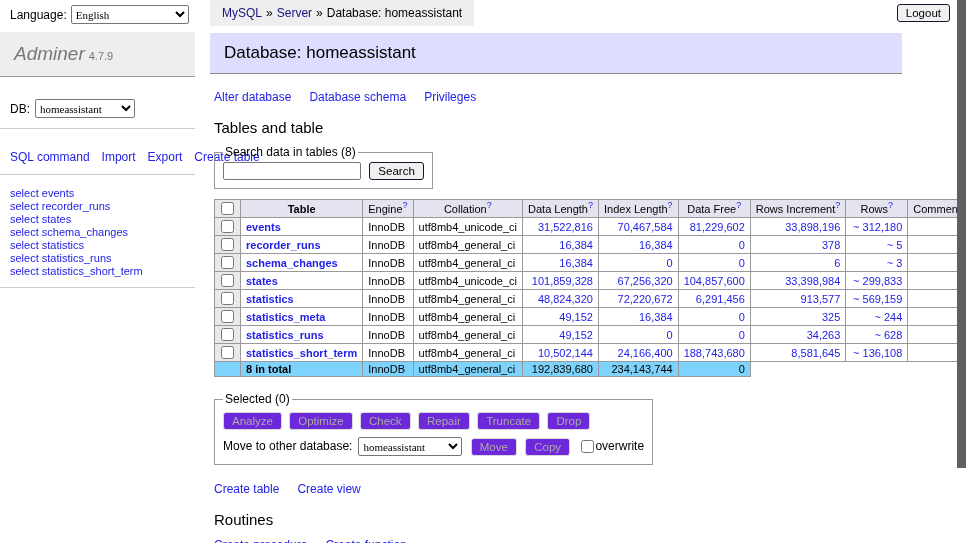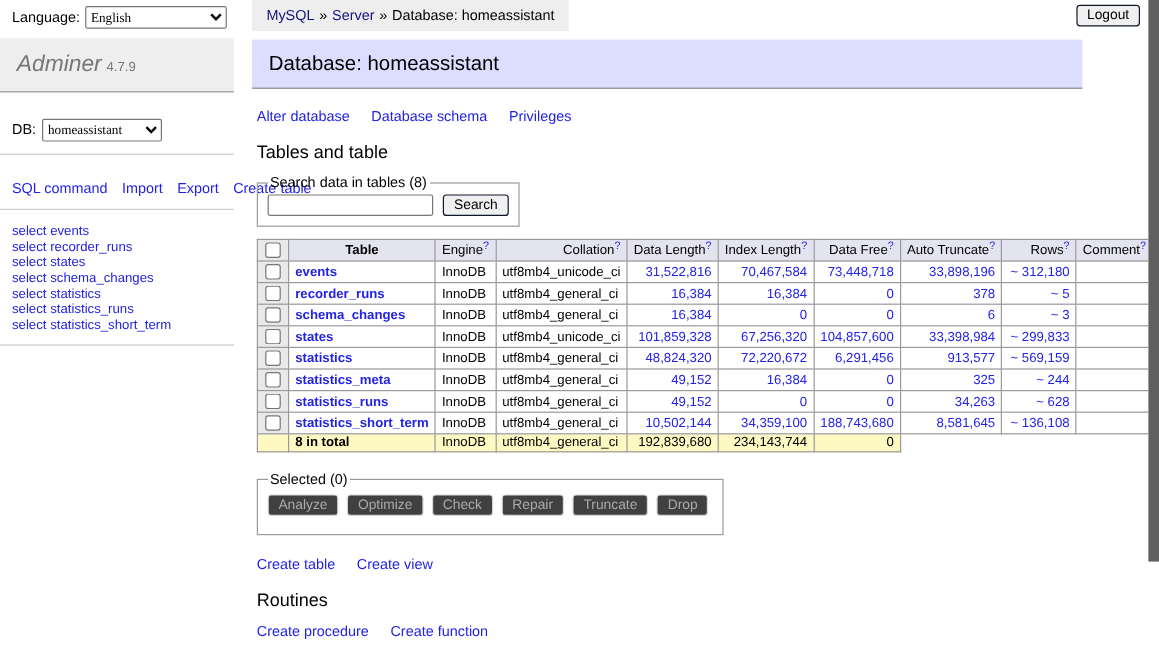--- a/index.html
+++ b/index.html
@@ -35,21 +35,21 @@
   ul.table-list { list-style: none; margin: 7px 0 0; padding: 0 0 9px 10px; border-bottom: 1px solid #ccc; }
   ul.table-list li { font-size: 11px; line-height: 13px; white-space: nowrap; }
 
   
   #logout-wrap { position: absolute; top: 4px; right: 16px; }
   button {
     font-family: inherit; font-size: 11.5px; color: #000;
     background: #f0f0f0; border: 1px solid #0f172a; border-radius: 3px;
     padding: 2px 8px; cursor: pointer;
   }
-  button:disabled { color: #aaa; border-color: #d9d9d9; background: #404040; }
+  button:disabled { color: #aaa; border-color: #d9d9d9; background: #6d28d9; }
 
   
   #scrollbar { position: absolute; right: 0; top: 0; width: 9px; height: 543px; background: #fff; }
   #scroll-thumb { width: 9px; height: 468px; background: #606060; }
 
   
   #content { position: absolute; left: 210px; top: 0; width: 692px; }
   .breadcrumb { display: inline-block; background: #eee; padding: 6px 12px; }
   .breadcrumb a { color: #13137d; }
   .breadcrumb .sep { margin: 0 4px; }
@@ -65,28 +65,28 @@
   fieldset { display: inline-block; border: 1px solid #999; margin: 0 0 0 4px; padding: 3px 8px 8px; }
   legend { font-size: 12px; padding: 0 2px; }
   .search-fieldset input[type="text"] {
     width: 138px; height: 18px; font-family: inherit; font-size: 11.5px;
     border: 1px solid #767676; border-radius: 2px; padding: 1px 3px; vertical-align: middle;
   }
   .search-fieldset button { margin-left: 5px; vertical-align: middle; }
 
   table.tables { border-collapse: collapse; margin: 10px 0 0 4px; font-size: 11px; padding-left: 44px; }
   table.tables td, table.tables th { border: 1px solid #999; padding: 1px 5px; height: 15px; white-space: nowrap; }
-  table.tables thead td, table.tables thead th { background: #e4e4f0; font-weight: normal; text-align: right; }
+  table.tables thead td, table.tables thead th { background: #e4e4f0; font-weight: normal; text-align: center; }
   table.tables thead th.tname { font-weight: bold; text-align: center; min-width: 120px; }
   table.tables td.check { background: #e9e9e9; text-align: center; width: 20px; }
   table.tables tbody th.name { text-align: left; background: #fff; }
   table.tables tbody th.name a { font-weight: bold; }
   table.tables td.num { text-align: right; min-width: 62px; }
   table.tables sup { font-size: 9px; line-height: 0; }
-  table.tables tfoot td { background: #fef9c3; color: #000; }
+  table.tables tfoot td { background: #7dd3fc; color: #000; }
   table.tables tfoot td.lbl { font-weight: bold; }
   input[type="checkbox"] { width: 13px; height: 13px; margin: 1px; vertical-align: middle; }
 
   .selected-fieldset { margin-top: 15px; }
   .btn-row { margin: 3px 0 7px; }
   .btn-row button { margin-right: 4px; }
   .move-row { white-space: nowrap; }
   .move-row .mv-label { margin-right: 6px; }
   .move-row select { width: 104px; vertical-align: middle; }
   .move-row button { margin-left: 5px; vertical-align: middle; }
@@ -149,34 +149,34 @@
   <table class="tables">
     <thead>
       <tr>
         <td class="check"><input type="checkbox" style=""></td>
         <th class="tname">Table</th>
         <td><span>Engine</span><sup><a>?</a></sup></td>
         <td><span>Collation</span><sup><a>?</a></sup></td>
         <td><span>Data Length</span><sup><a>?</a></sup></td>
         <td><span>Index Length</span><sup><a>?</a></sup></td>
         <td><span>Data Free</span><sup><a>?</a></sup></td>
-        <td><span>Auto Truncate</span><sup><a>?</a></sup></td>
+        <td><span>Rows Increment</span><sup><a>?</a></sup></td>
         <td><span>Rows</span><sup><a>?</a></sup></td>
         <td><span>Comment</span><sup><a>?</a></sup></td>
       </tr>
     </thead>
     <tbody>
       <tr>
         <td class="check"><input type="checkbox" style=""></td>
         <th class="name"><a>events</a></th>
         <td>InnoDB</td>
         <td>utf8mb4_unicode_ci</td>
         <td class="num"><a>31,522,816</a></td>
         <td class="num"><a>70,467,584</a></td>
-        <td class="num"><a>73,448,718</a></td>
+        <td class="num"><a>81,229,602</a></td>
         <td class="num"><a>33,898,196</a></td>
         <td class="num"><a>~ 312,180</a></td>
         <td></td>
       </tr>
       <tr>
         <td class="check"><input type="checkbox" style=""></td>
         <th class="name"><a>recorder_runs</a></th>
         <td>InnoDB</td>
         <td>utf8mb4_general_ci</td>
         <td class="num"><a>16,384</a></td>
@@ -245,21 +245,21 @@
         <td class="num"><a>34,263</a></td>
         <td class="num"><a>~ 628</a></td>
         <td></td>
       </tr>
       <tr>
         <td class="check"><input type="checkbox" style=""></td>
         <th class="name"><a>statistics_short_term</a></th>
         <td>InnoDB</td>
         <td>utf8mb4_general_ci</td>
         <td class="num"><a>10,502,144</a></td>
-        <td class="num"><a>34,359,100</a></td>
+        <td class="num"><a>24,166,400</a></td>
         <td class="num"><a>188,743,680</a></td>
         <td class="num"><a>8,581,645</a></td>
         <td class="num"><a>~ 136,108</a></td>
         <td></td>
       </tr>
     </tbody>
     <tfoot>
       <tr>
         <td></td>
         <td class="lbl">8 in total</td>
@@ -275,20 +275,26 @@
   <fieldset class="selected-fieldset">
     <legend>Selected (0)</legend>
     <div class="btn-row">
       <button disabled="">Analyze</button>
       <button disabled="">Optimize</button>
       <button disabled="">Check</button>
       <button disabled="">Repair</button>
       <button disabled="">Truncate</button>
       <button disabled="">Drop</button>
     </div>
+    <div class="move-row">
+      <span class="mv-label">Move to other database:</span><select><option>homeassistant</option></select>
+      <button disabled="">Move</button>
+      <button disabled="">Copy</button>
+      <input class="ovw" type="checkbox" style=""><label class="ovw-label">overwrite</label>
+    </div>
   </fieldset>
 
   <p class="create-links">
     <a>Create table</a><a>Create view</a>
   </p>
 
   <h3>Routines</h3>
   <p class="routine-links">
     <a>Create procedure</a><a>Create function</a>
   </p>

